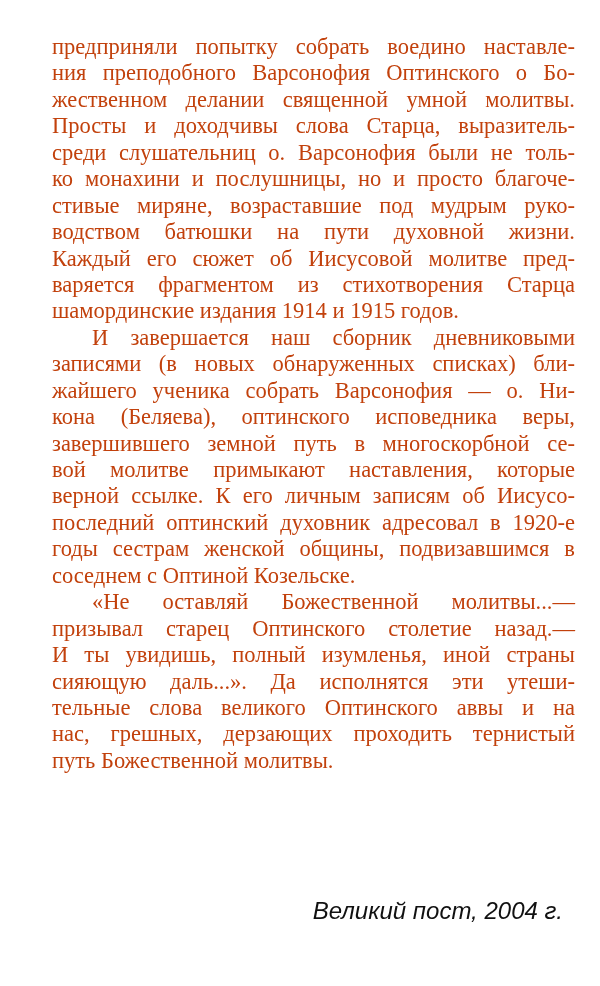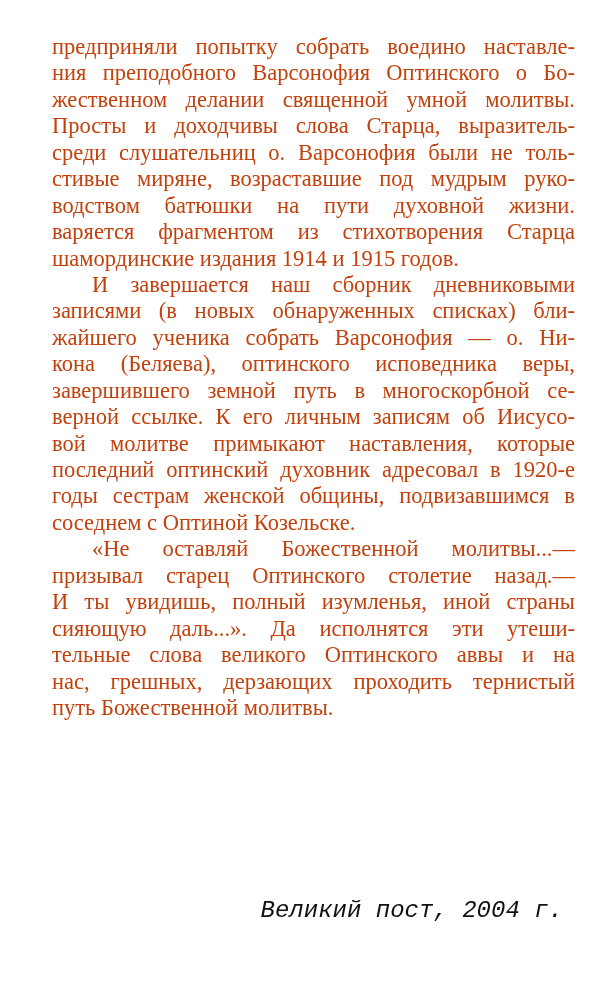--- a/index.html
+++ b/index.html
@@ -10,47 +10,49 @@
     font-size: 22.5px; color: #c2410c; line-height: 26.45px;
   }
   .line {
     display: block; white-space: nowrap; text-align: justify;
     text-align-last: justify; height: 26.45px; overflow: visible;
   }
   .line.last { text-align-last: left; }
   .line.indent { padding-left: 40px; }
   .signature {
     position: absolute; right: 37px; top: 897px;
-    font-family: Liberation Mono, monospace;
+    font-family: Liberation Sans, sans-serif;
     font-style: italic; font-size: 24px; color: #111111;
   }
 </style>
 </head>
 <body>
 
 <div class="page">
   <div>
     <span class="line">предприняли попытку собрать воедино наставле-</span>
     <span class="line">ния преподобного Варсонофия Оптинского о Бо-</span>
     <span class="line">жественном делании священной умной молитвы.</span>
     <span class="line">Просты и доходчивы слова Старца, выразитель-</span>
     <span class="line">среди слушательниц о. Варсонофия были не толь-</span>
+    <span class="line">ко монахини и послушницы, но и просто благоче-</span>
     <span class="line">стивые миряне, возраставшие под мудрым руко-</span>
     <span class="line">водством батюшки на пути духовной жизни.</span>
+    <span class="line">Каждый его сюжет об Иисусовой молитве пред-</span>
     <span class="line">варяется фрагментом из стихотворения Старца</span>
     <span class="line last">шамординские издания 1914 и 1915 годов.</span>
   </div>
   <div>
     <span class="line indent">И завершается наш сборник дневниковыми</span>
     <span class="line">записями (в новых обнаруженных списках) бли-</span>
     <span class="line">жайшего ученика собрать Варсонофия — о. Ни-</span>
     <span class="line">кона (Беляева), оптинского исповедника веры,</span>
     <span class="line">завершившего земной путь в многоскорбной се-</span>
+    <span class="line">вой молитве примыкают наставления, которые</span>
     <span class="line">верной ссылке. К его личным записям об Иисусо-</span>
-    <span class="line">вой молитве примыкают наставления, которые</span>
     <span class="line">последний оптинский духовник адресовал в 1920-е</span>
     <span class="line">годы сестрам женской общины, подвизавшимся в</span>
     <span class="line last">соседнем с Оптиной Козельске.</span>
   </div>
   <div>
     <span class="line indent">«Не оставляй Божественной молитвы...—</span>
     <span class="line">призывал старец Оптинского столетие назад.—</span>
     <span class="line">И ты увидишь, полный изумленья, иной страны</span>
     <span class="line">сияющую даль...». Да исполнятся эти утеши-</span>
     <span class="line">тельные слова великого Оптинского аввы и на</span>

